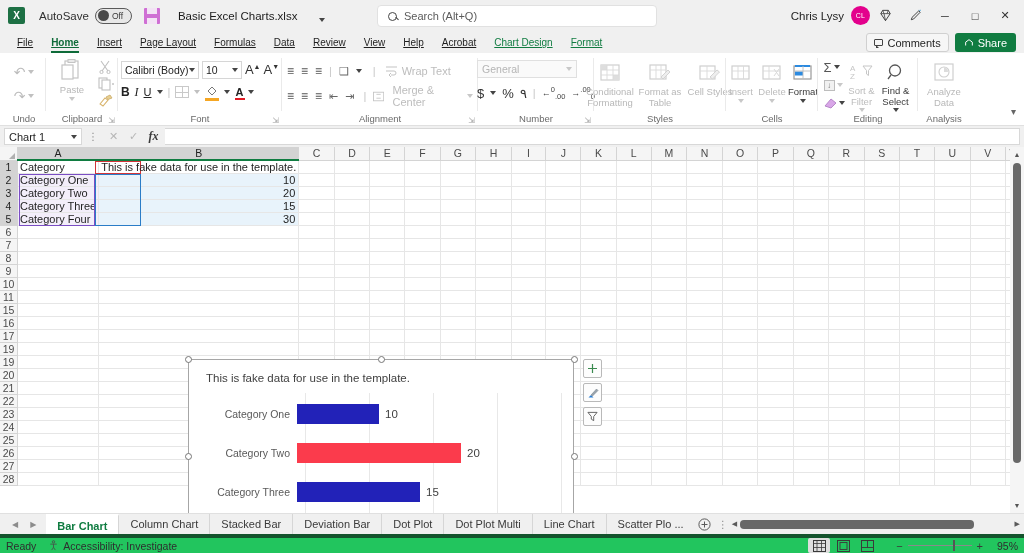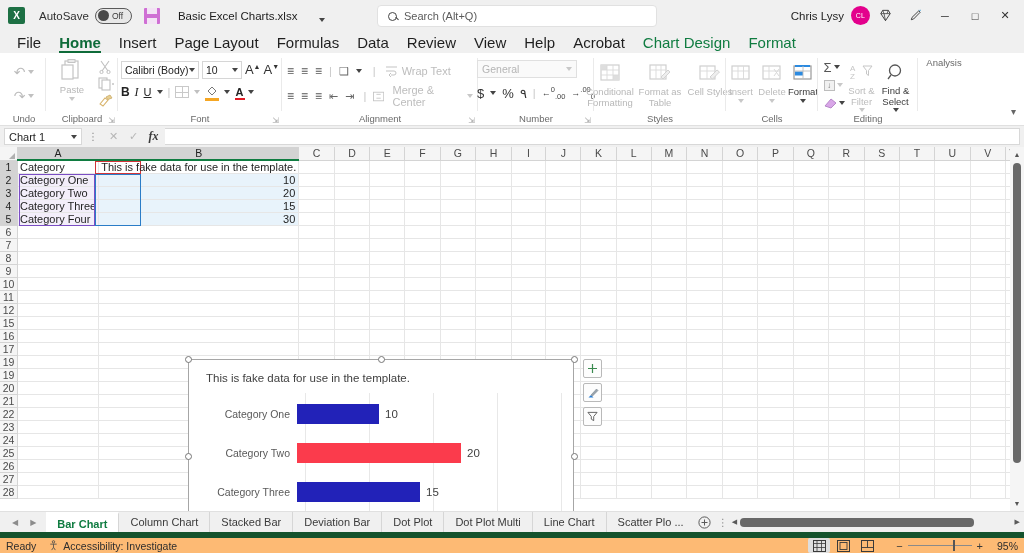--- a/index.html
+++ b/index.html
@@ -33,21 +33,21 @@
   .searchbox .mag:after{content:"";position:absolute;width:4px;height:1.3px;background:#444;transform:rotate(45deg);right:-3px;bottom:0;}
   .searchbox .ph { font-size:11px; color:#5b5b5b; }
   .tb-right { margin-left:auto; display:flex; align-items:center; gap:0; }
   .user-name { font-size:11.5px; color:#242424; margin-right:7px; }
   .avatar { width:19px;height:19px;border-radius:50%;background:#e3008c;color:#fff;font-size:7px;display:flex;align-items:center;justify-content:center; letter-spacing:.2px;}
   .tb-ico { width:30px;height:29px; display:flex;align-items:center;justify-content:center; }
   .win-btn { width:30px;height:29px; display:flex;align-items:center;justify-content:center; font-size:11px; color:#333; }
 
   
   .ribbon-tabs { height:22px; background:#f0f0f0; display:flex; align-items:flex-end; padding-left:8px; flex:0 0 22px; position:relative;}
-  .rtab { font-size:15px; color:#1f1f1f; padding:0 9px; height:20px; line-height:20px; white-space:nowrap; }
+  .rtab { font-size:10px; color:#1f1f1f; padding:0 9px; height:20px; line-height:20px; white-space:nowrap;text-decoration:underline; }
   .rtab.active { color:#0e6b39; font-weight:bold; position:relative; }
   .rtab.active:after { content:""; position:absolute; left:9px; right:9px; bottom:0; height:2px; background:#0e6b39; }
   .rtab.ctx { color:#107c41; }
   .tabs-right { margin-left:auto; display:flex; align-items:center; gap:6px; padding-right:8px; padding-bottom:1px;}
   .comments-btn { border:1px solid #d0d0d0; border-radius:3px; background:#f6f6f6; height:19px; display:flex; align-items:center; gap:4px; padding:0 7px; font-size:11px; color:#1f1f1f;}
   .bubble { width:9px;height:7px;border:1px solid #444; border-radius:1px; position:relative;}
   .bubble:after{content:"";position:absolute;left:1px;bottom:-3px;width:0;height:0;border-left:3px solid #444;border-top:3px solid transparent;}
   .share-btn { background:#107c41; color:#fff; height:19px; border-radius:3px; display:flex;align-items:center;gap:4px;padding:0 9px; font-size:11px;}
 
   
@@ -112,21 +112,21 @@
 
   
   .tabbar { flex:0 0 20px; background:#f0f0f0; display:flex; align-items:center; border-top:1px solid #e0e0e0;}
   .navarrows { display:flex; gap:12px; padding:0 10px 0 12px; color:#8c8c8c; font-size:8px;}
   .stab { font-size:11px; color:#3a3a3a; padding:0 11px; height:20px; line-height:20px; border-right:1px solid #d6d6d6; white-space:nowrap;}
   .stab.active { color:#107c41; font-weight:bold; background:#fff; border-top:2px solid #fff; position:relative; border-right:1px solid #d6d6d6;}
   .plus-sheet { width:20px;height:20px; display:flex;align-items:center;justify-content:center; color:#5a5a5a; }
   .hscroll-area { flex:1; display:flex; align-items:center; padding-right:4px; }
   .hsb-track { flex:1; height:9px; background:#f0f0f0; position:relative; margin:0 3px;}
   .hsb-thumb { position:absolute; left:0; top:0; height:9px; width:86%; background:#686868; border-radius:4px;}
-  .statusbar { flex:0 0 18px; background:#fdba74; display:flex; align-items:center; padding:0 6px; border-top:6px solid #14532d; font-size:10.5px; color:#2e2e2e; gap:12px;}
+  .statusbar { flex:0 0 18px; background:#22c55e; display:flex; align-items:center; padding:0 6px; border-top:4px solid #14532d; font-size:10.5px; color:#2e2e2e; gap:12px;}
   .view-btns { margin-left:auto; display:flex; align-items:center; gap:2px; }
   .vbtn { width:22px;height:15px; display:flex;align-items:center;justify-content:center; color:#3a3a3a;}
   .vbtn.on { background:#dedede; border-radius:2px;}
   .zoomslider { display:flex; align-items:center; gap:5px; margin-left:6px;}
   .zs-track { width:64px;height:1.5px;background:#8a8a8a; position:relative;}
   .zs-knob { position:absolute; left:45px; top:-5px; width:2.5px;height:11px;background:#555;}
   .zpct { width:30px; text-align:right; font-size:10.5px;}
   
   .vsb { position:absolute; right:0; top:0; bottom:0; width:14px; background:#f5f5f5; }
   .vsb-thumb { position:absolute; left:3px; right:3px; top:16px; height:300px; background:#686868; border-radius:4px;}
@@ -190,20 +190,32 @@
     <div class="rtab">Insert</div>
     <div class="rtab">Page Layout</div>
     <div class="rtab">Formulas</div>
     <div class="rtab">Data</div>
     <div class="rtab">Review</div>
     <div class="rtab">View</div>
     <div class="rtab">Help</div>
     <div class="rtab">Acrobat</div>
     <div class="rtab ctx">Chart Design</div>
     <div class="rtab ctx">Format</div>
+    <div class="tabs-right">
+      <div class="comments-btn">
+        <span class="bubble"></span>
+        <span>Comments</span>
+      </div>
+      <div class="share-btn">
+        <svg width="10" height="10" viewBox="0 0 12 12">
+            <path d="M2 9 V5 L6 2 L10 5 V9" fill="none" stroke="#fff" stroke-width="1.2"></path>
+          </svg>
+        <span>Share</span>
+      </div>
+    </div>
   </div>
 
   <div class="ribbon">
 
     <div class="rgroup" style="width:44px;">
       <div class="content" style="flex-direction:column;gap:2px;padding-top:5px;">
         <div class="sm-row dim">
             <span style="font-size:14px;">↶</span>
             <span class="caret-sm" style="border-top-color:#c0c0c0;"></span>
           </div>
@@ -466,20 +478,32 @@
               </svg>
             </span>
           <span>Find &amp; Select</span>
           <span class="caret-sm"></span>
         </div>
       </div>
       <div class="gname">Editing</div>
     </div>
 
     <div class="rgroup nosep" style="width:52px;">
+      <div class="content" style="padding-top:4px;">
+        <div class="big-btn">
+          <span class="gi">
+              <svg width="22" height="20" viewBox="0 0 22 20">
+                <rect x="2" y="1" width="18" height="16" fill="none" stroke="#cfcfcf" stroke-width="1.2"></rect>
+                <circle cx="11" cy="9" r="5" fill="none" stroke="#cfcfcf" stroke-width="1.1"></circle>
+                <path d="M11 9 L11 4.3 A4.7 4.7 0 0 1 15 9 Z" fill="#dcdcdc"></path>
+              </svg>
+            </span>
+          <span>Analyze Data</span>
+        </div>
+      </div>
       <div class="gname">Analysis</div>
     </div>
 
     <span style="position:absolute;right:8px;bottom:8px;color:#666;font-size:10px;">▾</span>
   </div>
 
   <div class="fbar">
     <div class="namebox">
       <span>Chart 1</span>
       <span class="caret-sm"></span>
@@ -802,46 +826,20 @@
             <td class="cell" style="width: 43px;"></td>
             <td class="cell" style="width: 43px;"></td>
             <td class="cell" style="width: 43px;"></td>
             <td class="cell" style="width: 43px;"></td>
             <td class="cell" style="width: 43px;"></td>
             <td class="cell" style="width: 43px;"></td>
             <td class="cell" style="width: 43px;"></td>
             <td class="cell" style="width: 20px;"></td>
           </tr>
           <tr>
-            <td class="rowh">12</td>
-            <td class="cell" style="width: 75px;"></td>
-            <td class="cell" style="width: 45px;"></td>
-            <td class="cell" style="width: 43px;"></td>
-            <td class="cell" style="width: 43px;"></td>
-            <td class="cell" style="width: 43px;"></td>
-            <td class="cell" style="width: 43px;"></td>
-            <td class="cell" style="width: 43px;"></td>
-            <td class="cell" style="width: 43px;"></td>
-            <td class="cell" style="width: 43px;"></td>
-            <td class="cell" style="width: 43px;"></td>
-            <td class="cell" style="width: 43px;"></td>
-            <td class="cell" style="width: 43px;"></td>
-            <td class="cell" style="width: 43px;"></td>
-            <td class="cell" style="width: 43px;"></td>
-            <td class="cell" style="width: 43px;"></td>
-            <td class="cell" style="width: 43px;"></td>
-            <td class="cell" style="width: 43px;"></td>
-            <td class="cell" style="width: 43px;"></td>
-            <td class="cell" style="width: 43px;"></td>
-            <td class="cell" style="width: 43px;"></td>
-            <td class="cell" style="width: 43px;"></td>
-            <td class="cell" style="width: 43px;"></td>
-            <td class="cell" style="width: 20px;"></td>
-          </tr>
-          <tr>
             <td class="rowh">15</td>
             <td class="cell" style="width: 75px;"></td>
             <td class="cell" style="width: 45px;"></td>
             <td class="cell" style="width: 43px;"></td>
             <td class="cell" style="width: 43px;"></td>
             <td class="cell" style="width: 43px;"></td>
             <td class="cell" style="width: 43px;"></td>
             <td class="cell" style="width: 43px;"></td>
             <td class="cell" style="width: 43px;"></td>
             <td class="cell" style="width: 43px;"></td>

